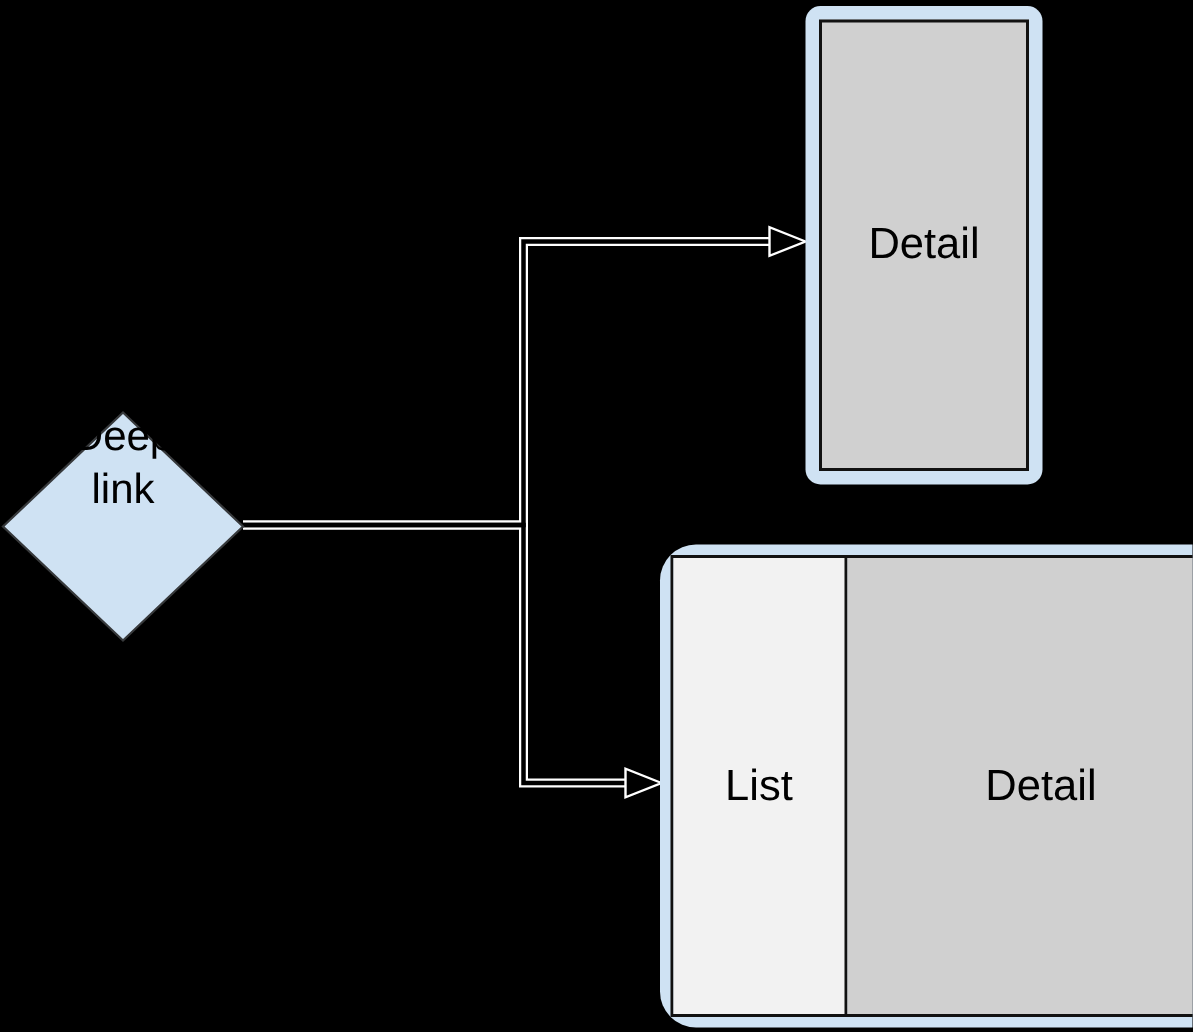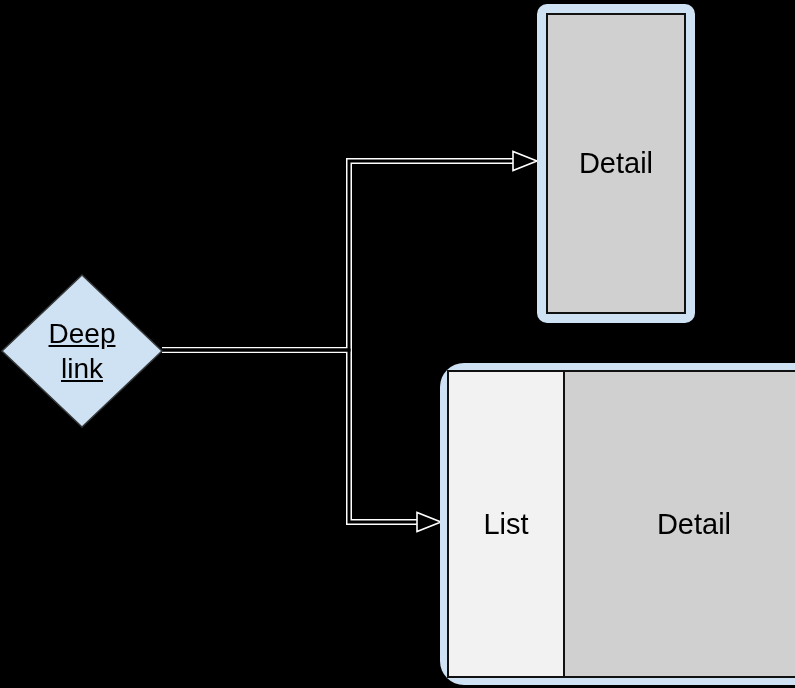--- a/index.html
+++ b/index.html
@@ -30,22 +30,22 @@
   .casing{fill:none;stroke:var(--connector-casing);stroke-width:6}
   .core{fill:none;stroke:var(--connector-core);stroke-width:3}
   .arrowhead{fill:var(--connector-core);stroke:var(--connector-casing);stroke-width:1.6}
 
   
   .node-deep-link{position:absolute;left:0;top:273px;width:164px;height:156px}
   .node-deep-link svg{position:absolute;inset:0}
   .node-deep-link polygon{fill:var(--node-fill);stroke:var(--node-border);stroke-width:1.5}
   .diamond-label{
     position:absolute;inset:0;
-    display:flex;align-items:center;justify-content:center;
-    font-size:28px;line-height:1.25;text-align:center;text-decoration:underline;
+    display:flex;justify-content:center;
+    font-size:28px;line-height:1.25;text-align:center;
   }
   .diamond-label span{display:block;width:100px}
 
   
   .phone{
     position:absolute;left:537px;top:4px;width:158px;height:319px;
     background:var(--frame-fill);border-radius:10px;
     padding:9px;display:flex;
   }
   .phone-screen{

